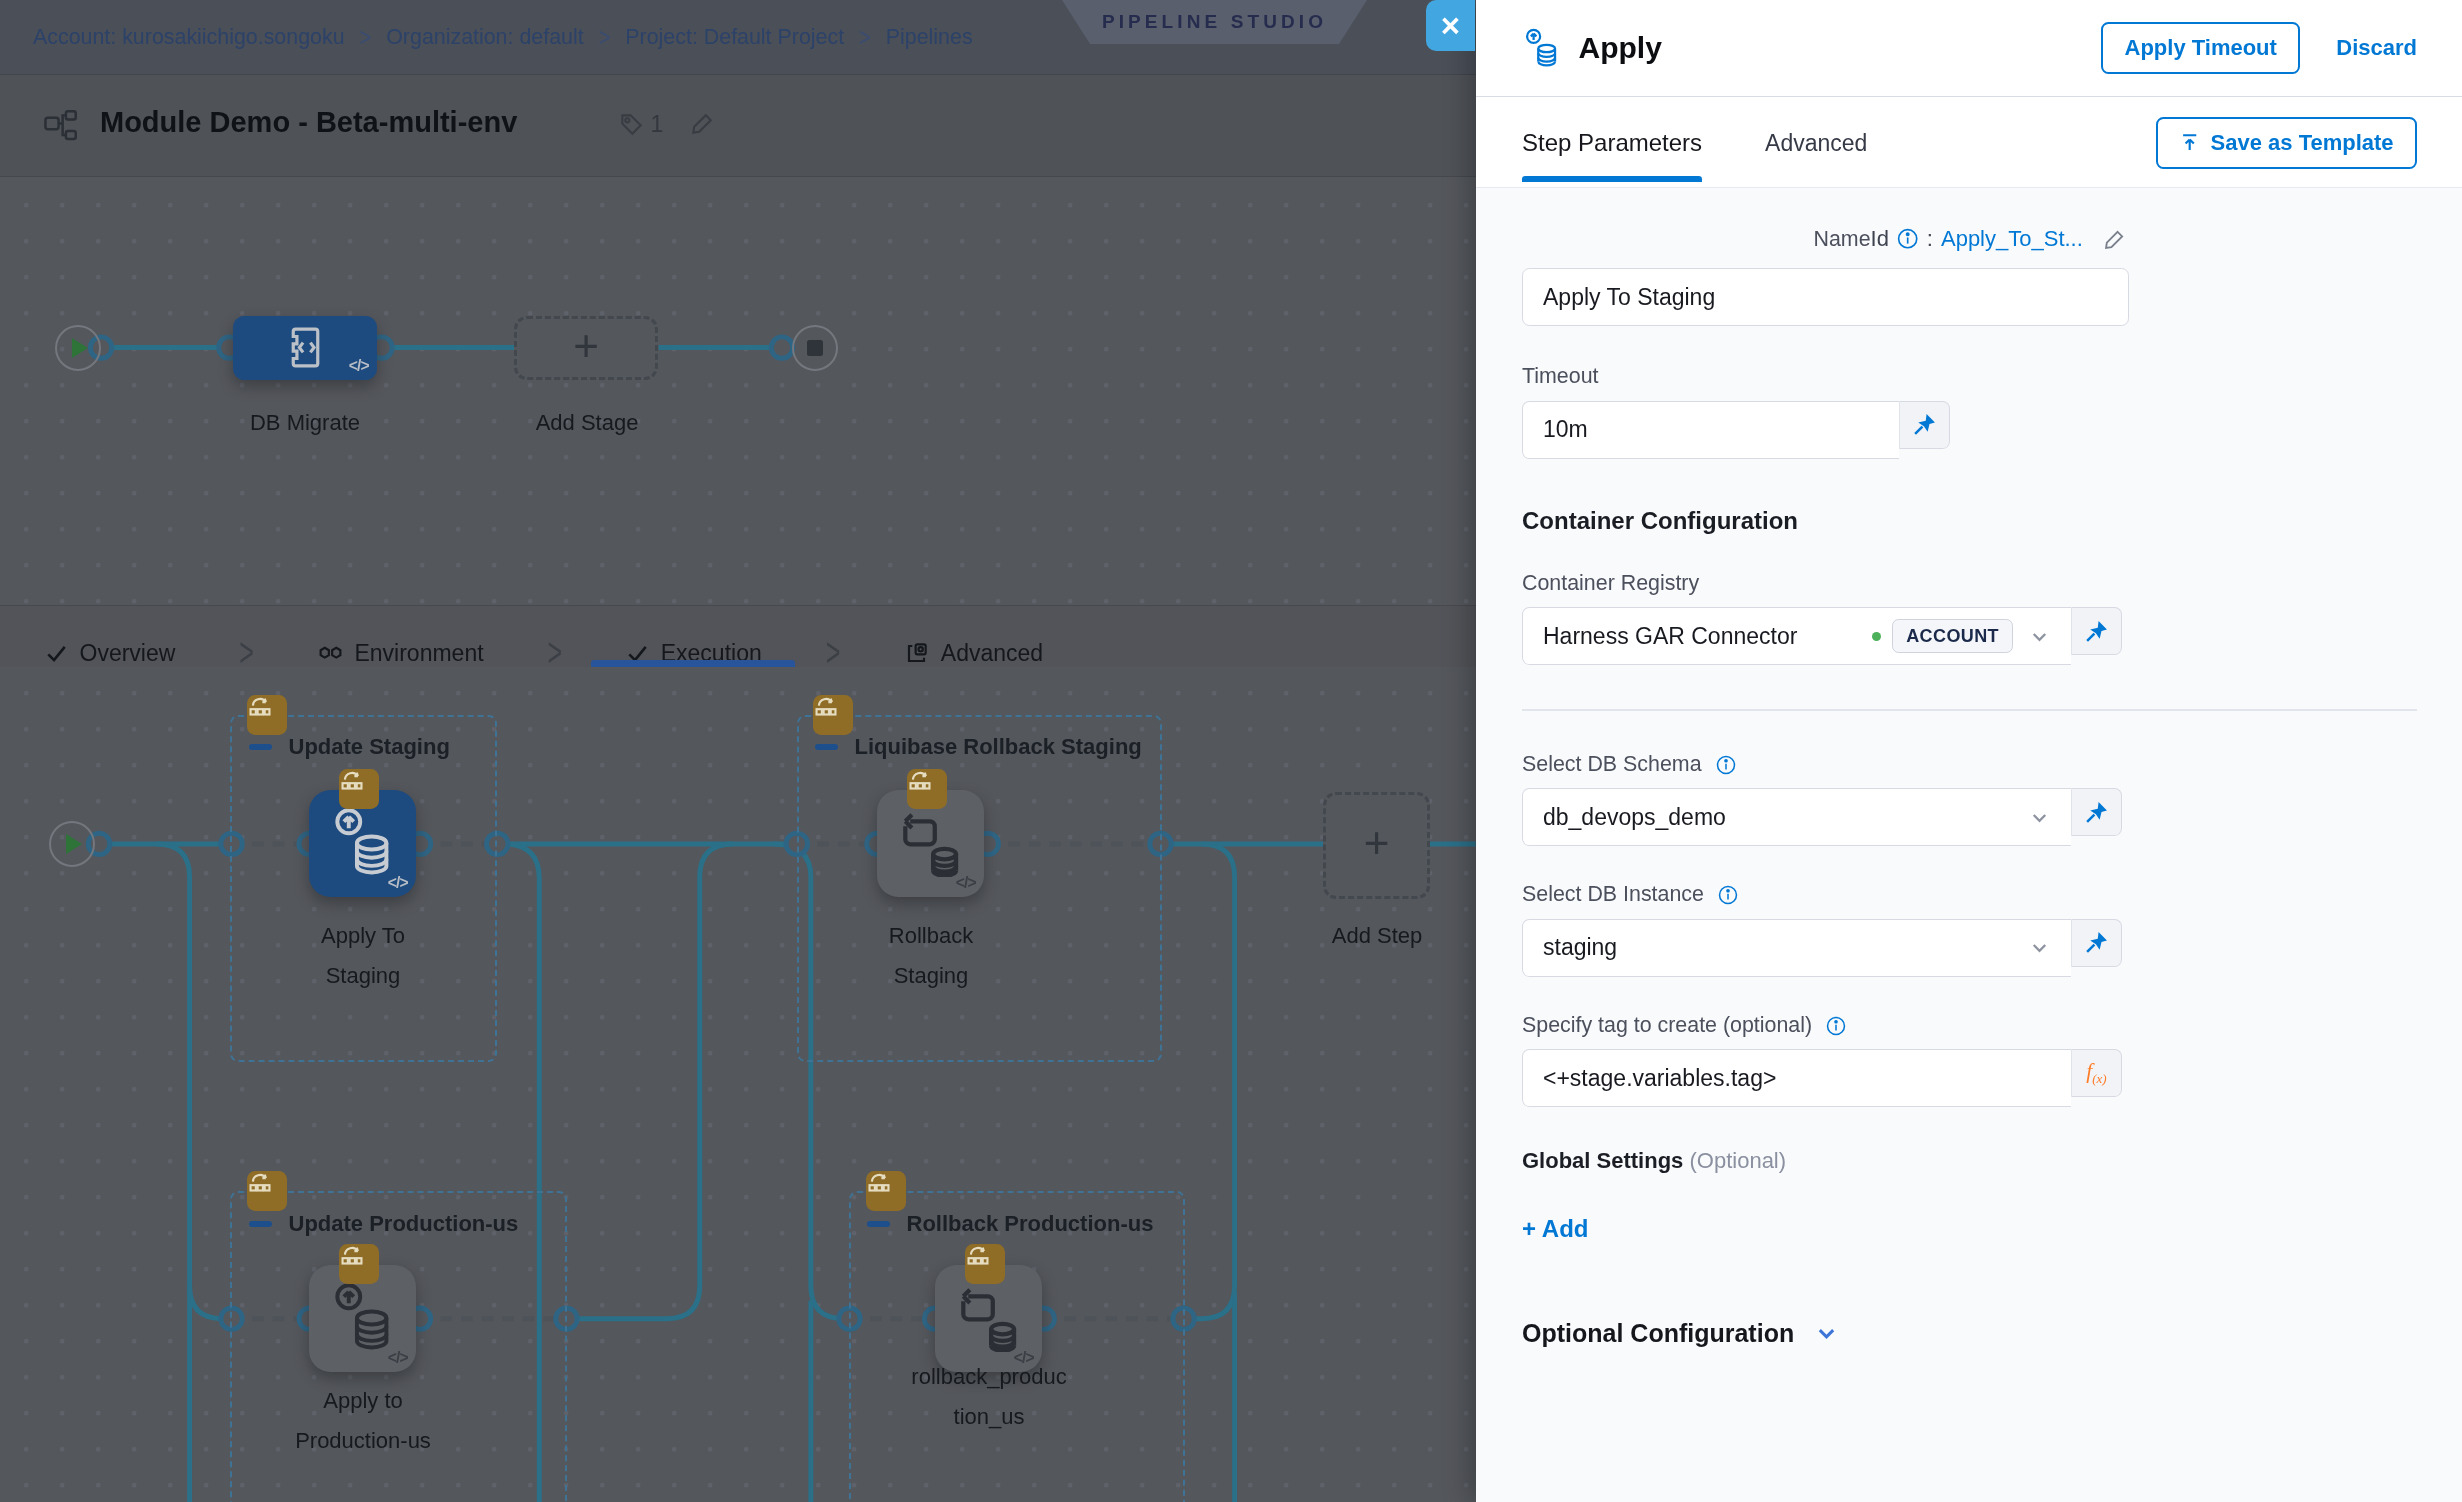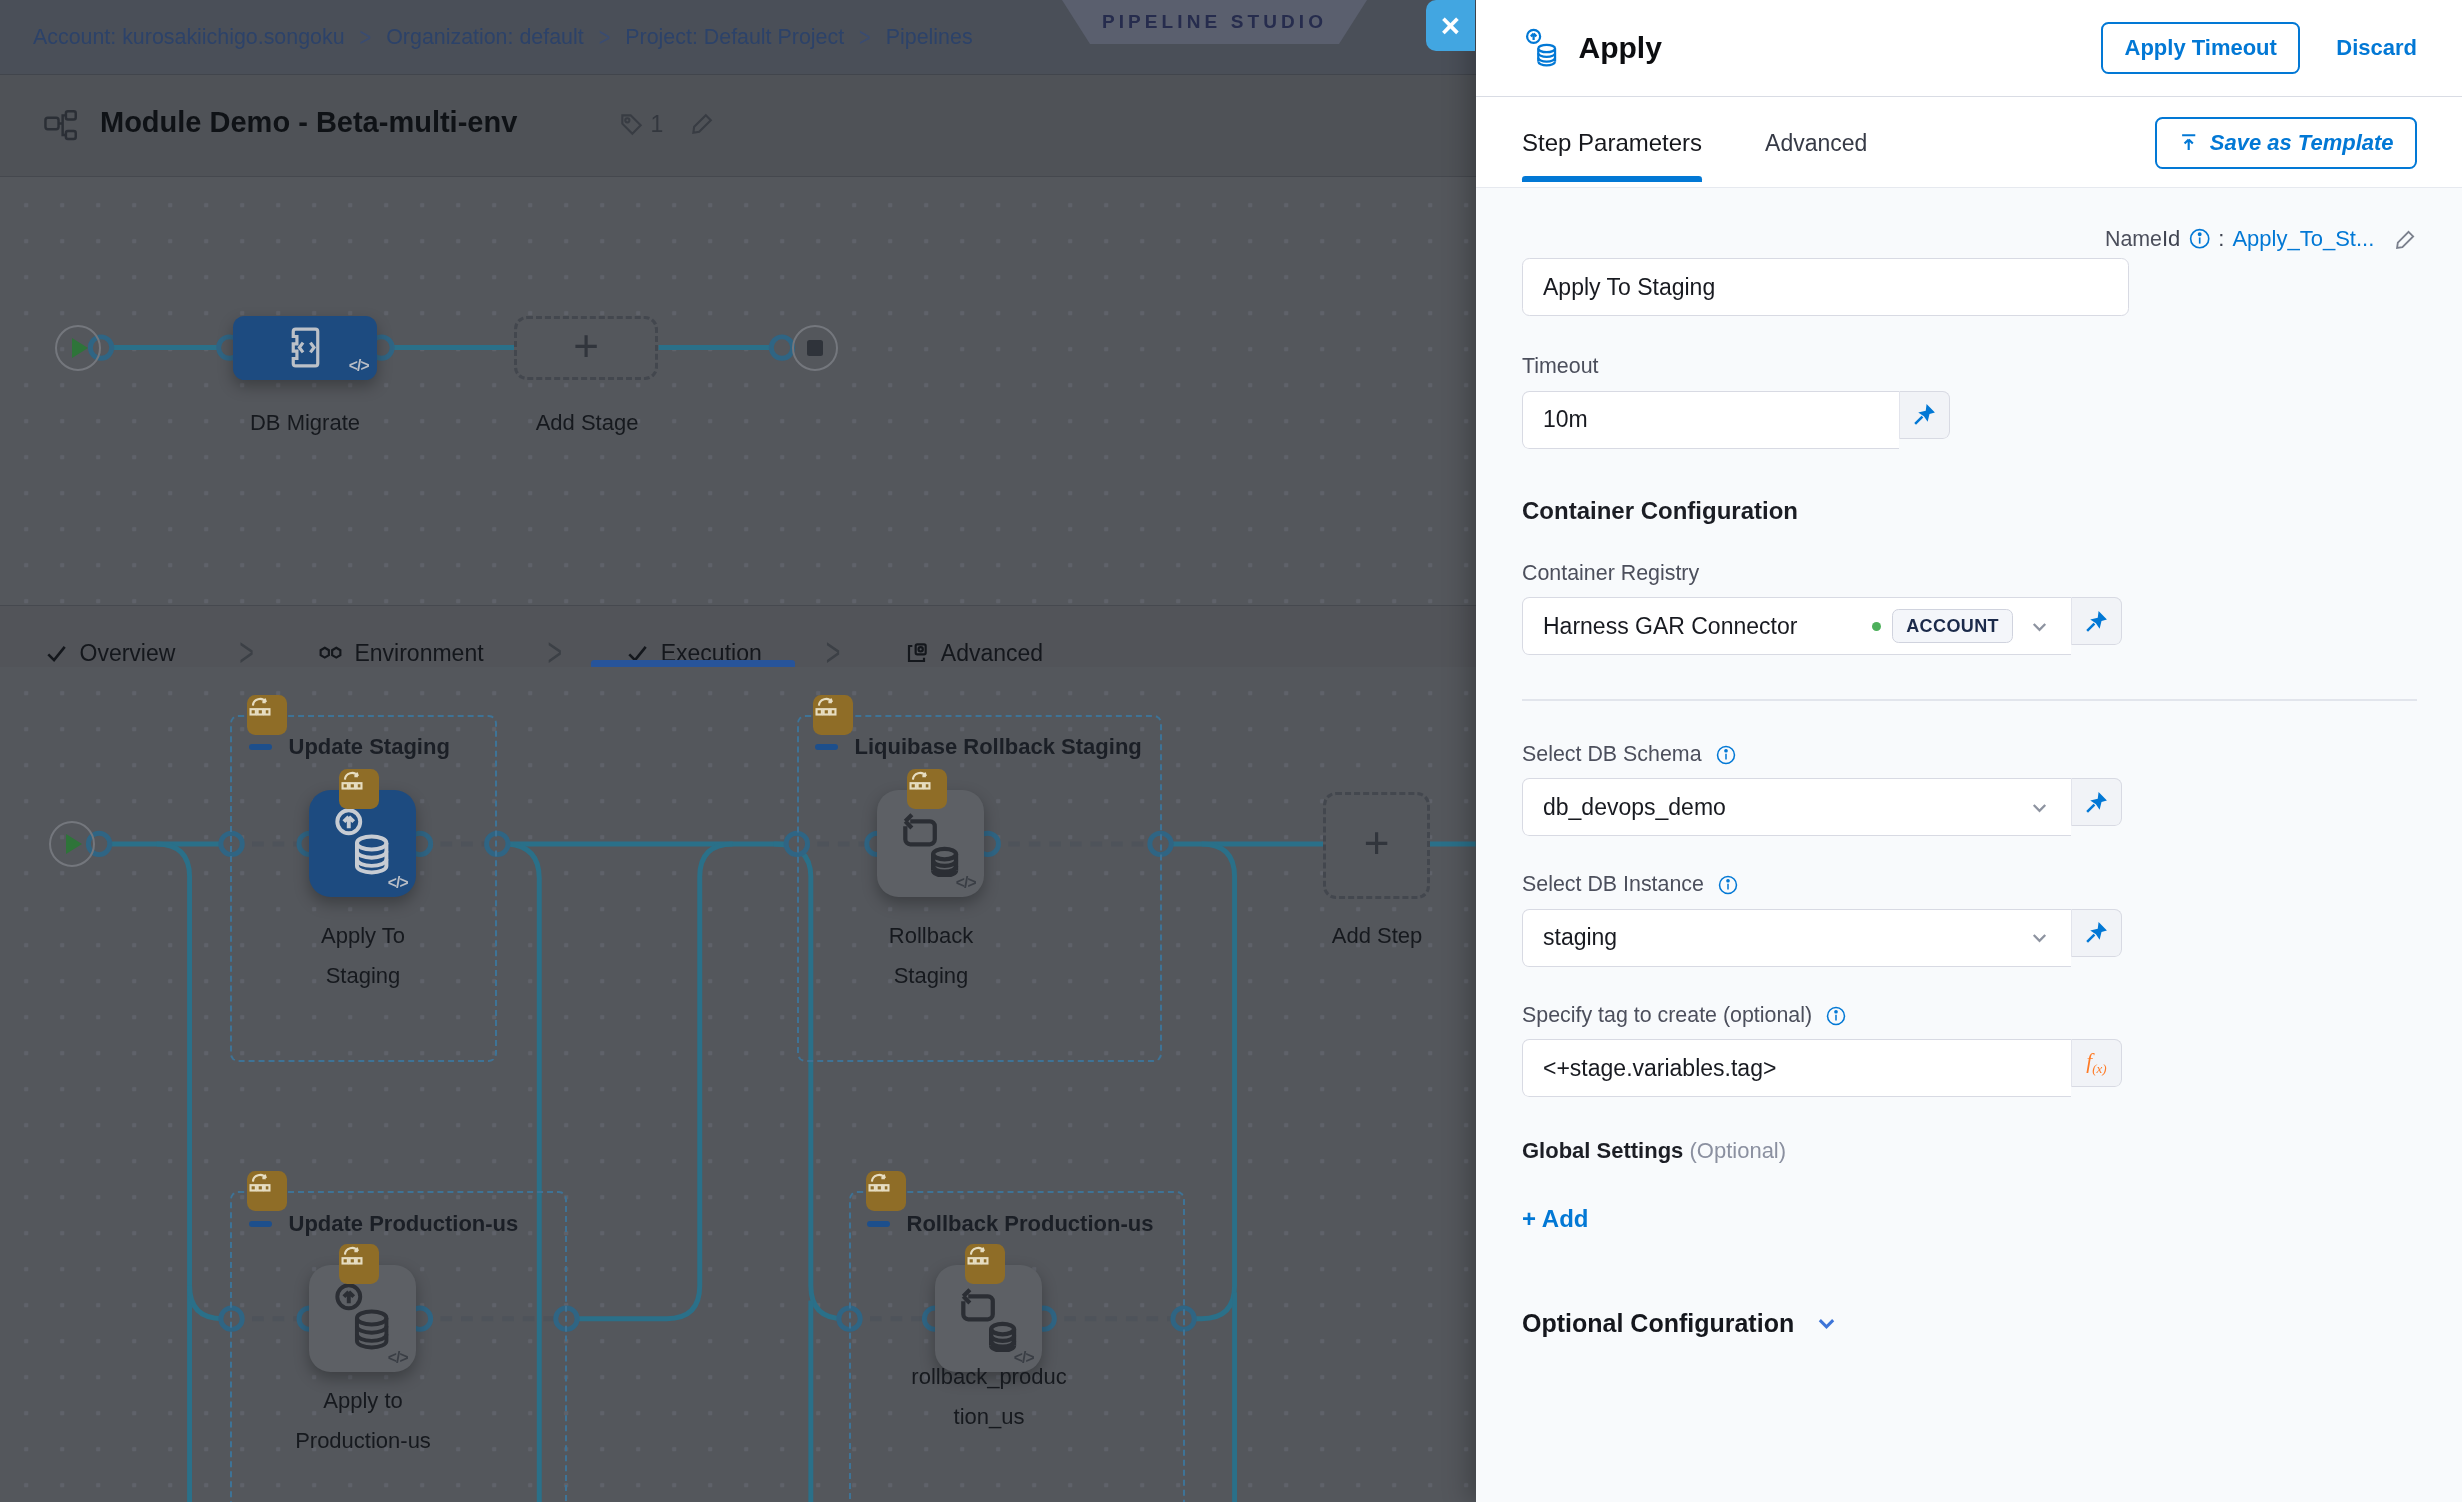--- a/index.html
+++ b/index.html
@@ -92,40 +92,40 @@
     font-family:"Liberation Sans", sans-serif; }
   #discard-link { color:#0278d5; font-size:22px; font-weight:600; cursor:pointer; }
 
   #p-tabs { position:absolute; left:0; top:99px; width:987px; height:89px; background:#fff;
     display:flex; align-items:center; padding:0 46px; border-bottom:1.6px solid #e6e9ef; }
   #tab-step-params { font-size:24px; font-weight:normal; color:#17181d; position:relative; cursor:pointer;
     padding:25px 0; }
   #tab-step-params .tab-underline { position:absolute; left:0; bottom:0; width:100%; height:5.8px;
     background:#0278d5; border-radius:3.3px 3.3px 0 0; }
   #tab-advanced { font-size:23px; color:#363a46; margin-left:63px; cursor:pointer; }
-  #save-template-btn { margin-left:auto;font-style:italic; }
+  #save-template-btn { margin-left:auto; }
 
   #p-body { position:absolute; left:0; top:188px; width:987px; height:1315px; background:#f8fafc;
     padding:38px 46px 0 46px; }
   .fld-label { font-size:21.4px; color:#4c4f5c; margin-bottom:11.5px; }
   .sec-heading { font-size:24px; font-weight:bold; color:#1b1d24; }
   .inp-row { display:flex; align-items:stretch; }
   .inp { height:58px; background:#fff; border:1.6px solid #d8dae3; border-radius:7.4px;
     display:flex; align-items:center; padding:0 20px; font-size:23px; color:#181a20; }
   .inp.grouped { border-radius:7.4px 0 0 7.4px; border-right:none; }
   .attach { width:51px; height:48px; background:#f1f3f7; border:1.6px solid #d8dae3; border-left:1.6px solid #e2e4ec;
     border-radius:0 7.4px 7.4px 0; display:flex; align-items:center; justify-content:center; cursor:pointer; }
   .chev-down { margin-left:auto; display:flex; align-items:center; }
   .scope-badge { background:#f4f6fa; border:1.6px solid #d0d3de; border-radius:6.6px; color:#1b2a4a;
     font-weight:bold; font-size:18px; letter-spacing:0.4px; padding:5.8px 13px; }
   .green-dot { width:9px; height:9px; border-radius:50%; background:#4db05b; margin-right:11.5px; }
   .divider { height:1.6px; background:#e2e5ec; margin:44px 0 41px 0; width:895px; }
   #id-row { display:flex; align-items:center; gap:8.2px; font-size:22px; color:#3f4350; }
   #id-value { color:#0278d5; cursor:pointer; }
-  #name-row { display:flex; align-items:flex-end; justify-content:flex-end; margin-bottom:6px; }
+  #name-row { display:flex; align-items:flex-end; justify-content:center; margin-bottom:16px; }
   #name-row .fld-label { margin-bottom:0; }
   .fx-seg { color:#ff7b26; font-size:21.4px; font-style:italic; font-family:"Liberation Serif", serif; }
   .fx-seg sub { font-size:13px; }
   #add-link { color:#0278d5; font-size:24px; font-weight:600; cursor:pointer; }
   #opt-config-row { display:flex; align-items:center; gap:20px; cursor:pointer; }
   #opt-config-label { font-size:25px; font-weight:bold; color:#15171d; }
   .info-i { display:inline-flex; vertical-align:middle; margin-left:8.2px; }
 </style>
 </head>
 <body>

